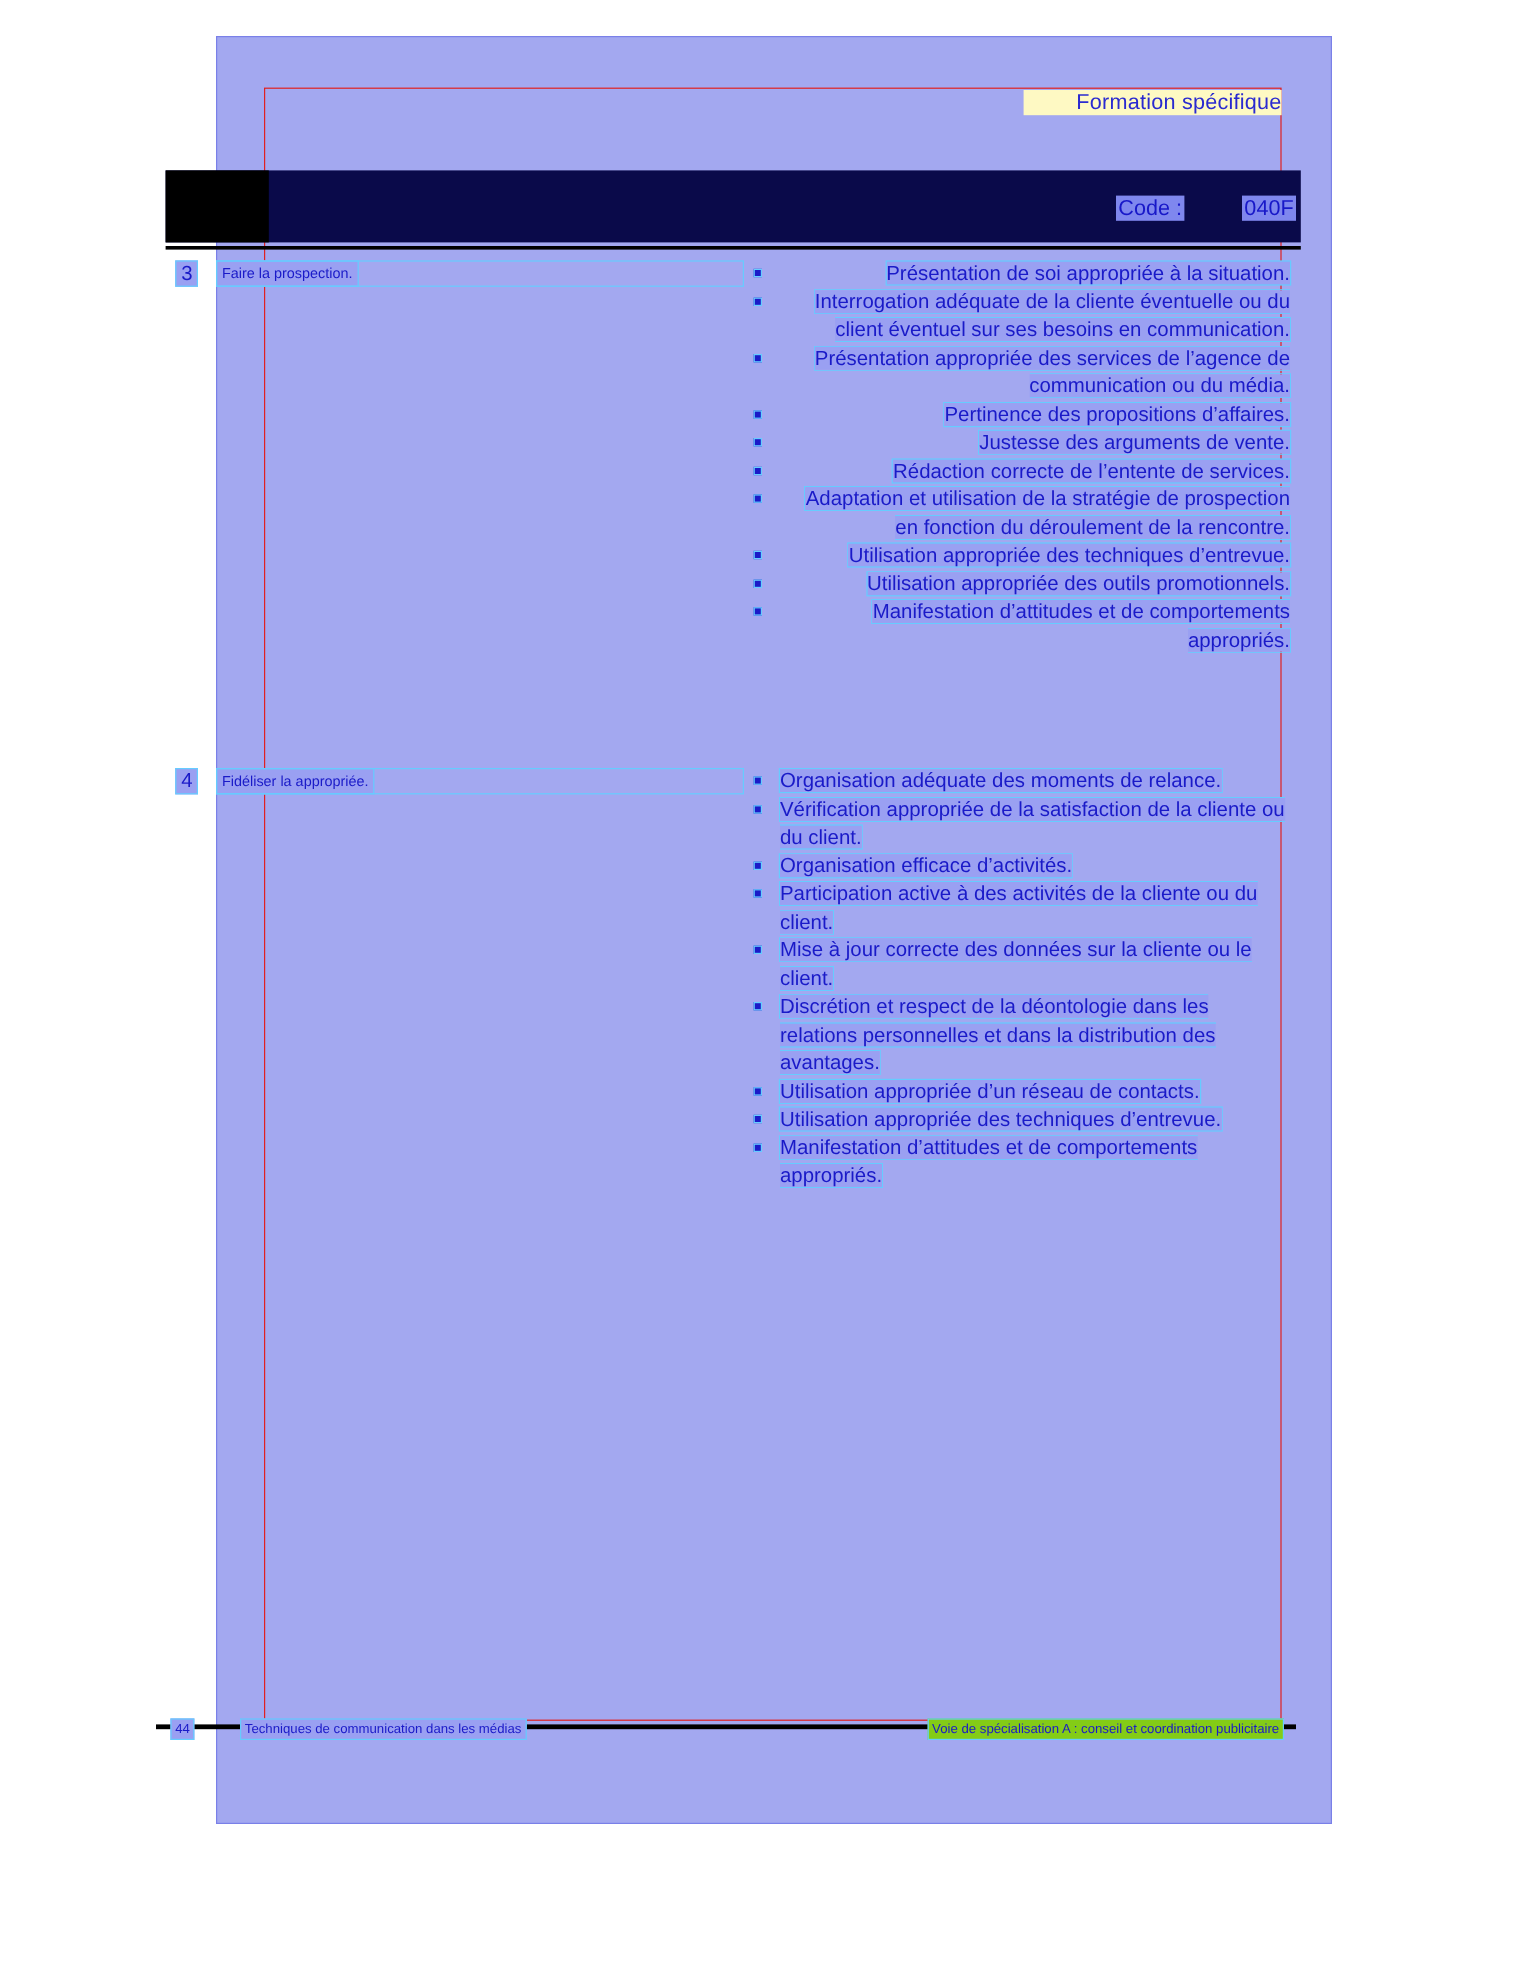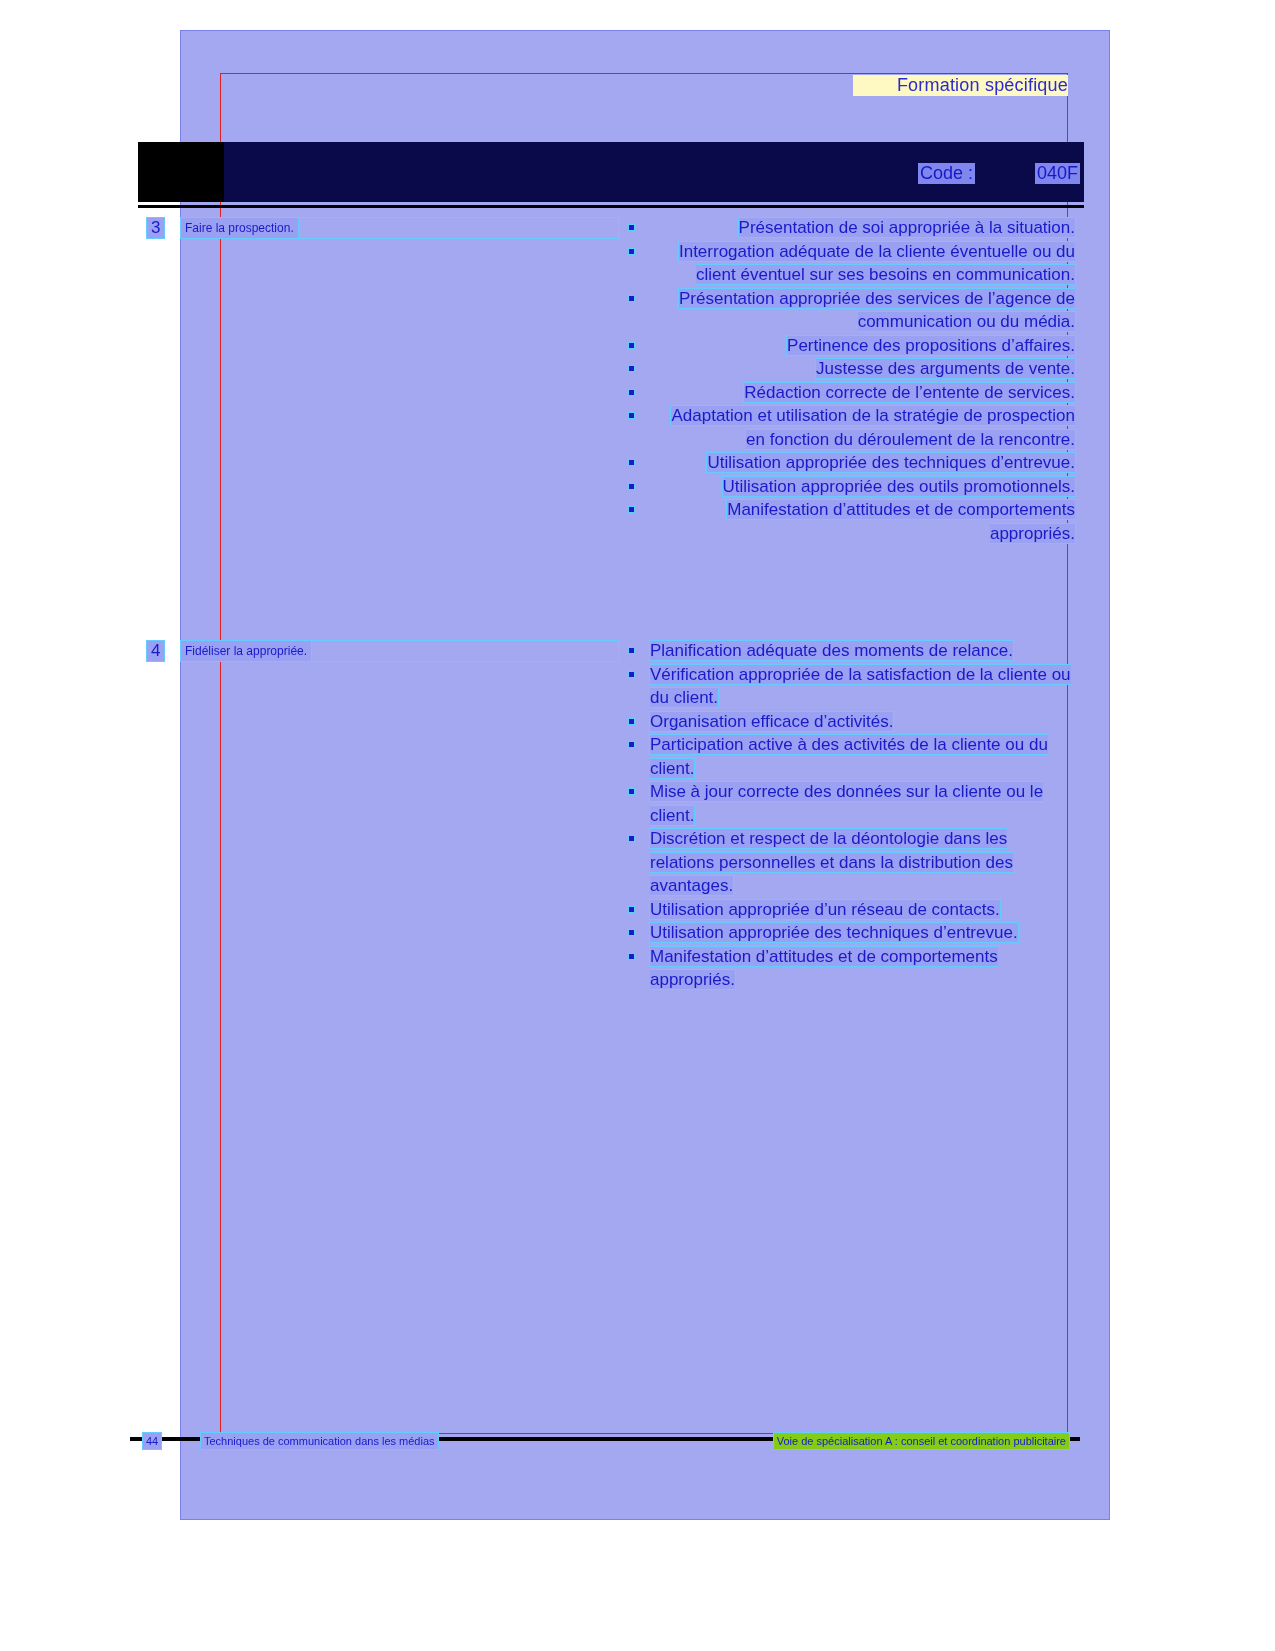--- a/index.html
+++ b/index.html
@@ -66,21 +66,21 @@
     white-space: nowrap;
     padding-left: 44px;
   }
 
   .code-wrap {
     position: absolute;
     right: 195px;
     top: 163px;
     display: flex;
     align-items: baseline;
-    gap: 60px;
+    gap: 48px;
     white-space: nowrap;
   }
   .code-label, .code-value {
     font-size: 18px;
     color: #1818c8;
     background: #7f87ee;
     padding: 0 2px;
   }
 
   
@@ -238,21 +238,21 @@
     <li class="crit"><span class="bullet"></span><span class="txt">Manifestation d’attitudes et de comportements appropriés.</span></li>
   </ul>
 </div>
 
 <div class="row" style="top:0;">
   <div class="row-num" style="left:146px; top:640px;">4</div>
   <div class="row-title" style="left:180px; top:640px;">Fidéliser la appropriée.</div>
   <div class="title-strip" style="left:180px; top:640px; width:440px;"></div>
 
   <ul class="crit-list" style="top:639px;">
-    <li class="crit"><span class="bullet"></span><span class="txt">Planification adéquate des moments de relance.</span></li>
+    <li class="crit"><span class="bullet"></span><span class="txt">Organisation adéquate des moments de relance.</span></li>
     <li class="crit"><span class="bullet"></span><span class="txt">Vérification appropriée de la satisfaction de la cliente ou du client.</span></li>
     <li class="crit"><span class="bullet"></span><span class="txt">Organisation efficace d’activités.</span></li>
     <li class="crit"><span class="bullet"></span><span class="txt">Participation active à des activités de la cliente ou du client.</span></li>
     <li class="crit"><span class="bullet"></span><span class="txt">Mise à jour correcte des données sur la cliente ou le client.</span></li>
     <li class="crit"><span class="bullet"></span><span class="txt">Discrétion et respect de la déontologie dans les relations personnelles et dans la distribution des avantages.</span></li>
     <li class="crit"><span class="bullet"></span><span class="txt">Utilisation appropriée d’un réseau de contacts.</span></li>
     <li class="crit"><span class="bullet"></span><span class="txt">Utilisation appropriée des techniques d’entrevue.</span></li>
     <li class="crit"><span class="bullet"></span><span class="txt">Manifestation d’attitudes et de comportements appropriés.</span></li>
   </ul>
 </div>

